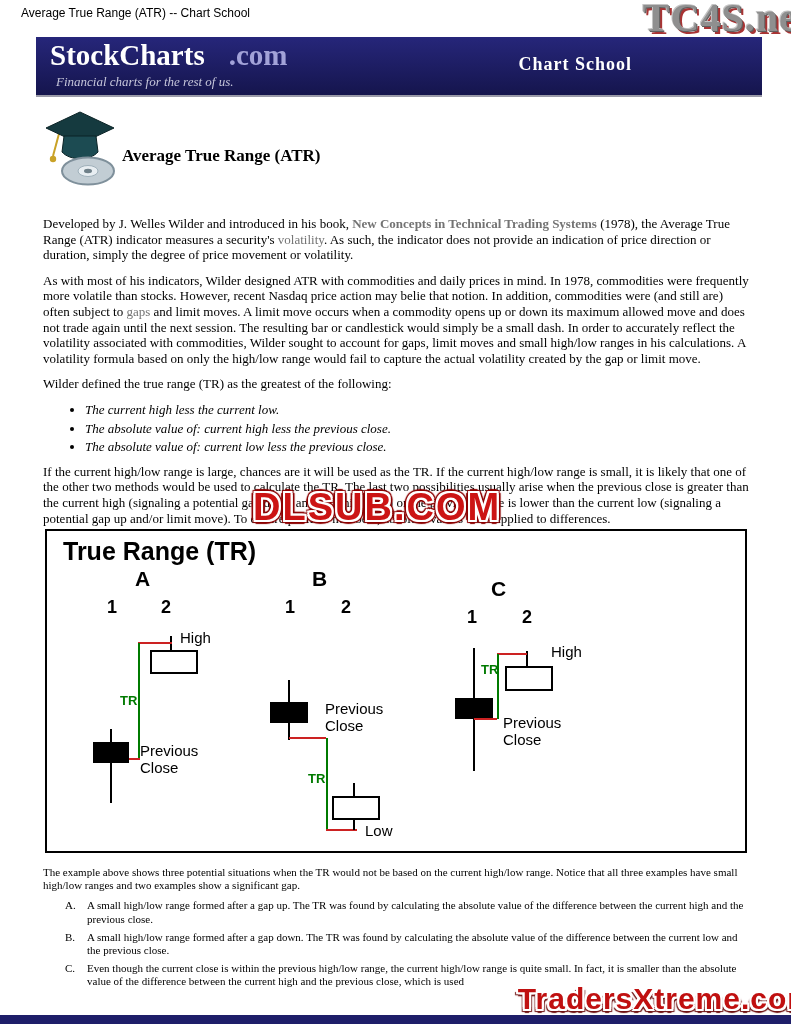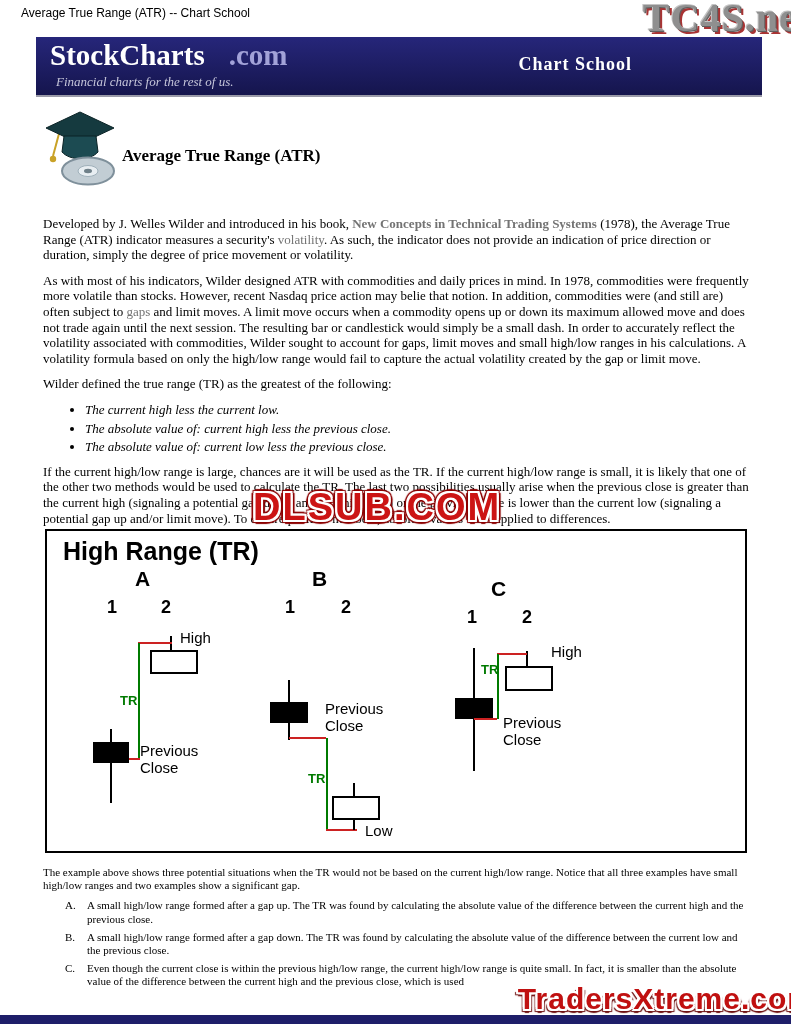--- a/index.html
+++ b/index.html
@@ -129,21 +129,21 @@
       <li>The current high less the current low.</li>
       <li>The absolute value of: current high less the previous close.</li>
       <li>The absolute value of: current low less the previous close.</li>
     </ul>
     <p>If the current high/low range is large, chances are it will be used as the TR. If the current high/low range is small, it is likely that one of the other two methods would be used to calculate the TR. The last two possibilities usually arise when the previous close is greater than the current high (signaling a potential gap down and/or limit move) or the previous close is lower than the current low (signaling a potential gap up and/or limit move). To ensure positive numbers, absolute values were applied to differences.</p>
   </div>
 
   <div class="wm-mid">DLSUB.COM</div>
 
   <div class="fig">
-    <div class="fig-title">High Range (TR)</div>
+    <div class="fig-title">True Range (TR)</div>
 
     <div class="fig-letter" style="left:88px; top:36px;">A</div>
     <div class="fig-num" style="left:60px; top:66px;">1</div>
     <div class="fig-num" style="left:114px; top:66px;">2</div>
     <div class="wick" style="left:123px; top:105px; height:14px;"></div>
     <div class="candle-white" style="left:103px; top:119px; width:44px; height:20px;"></div>
     <div class="fig-label" style="left:133px; top:99px;">High</div>
     <div class="hred" style="left:91px; top:111px; width:34px;"></div>
     <div class="vgreen" style="left:91px; top:112px; height:117px;"></div>
     <div class="hred" style="left:80px; top:227px; width:13px;"></div>

